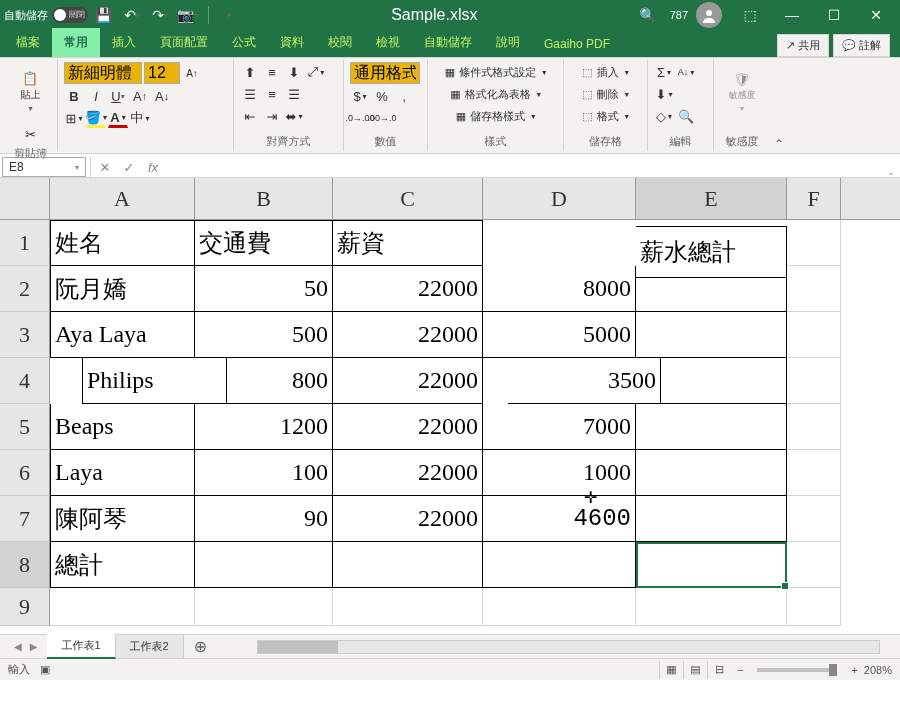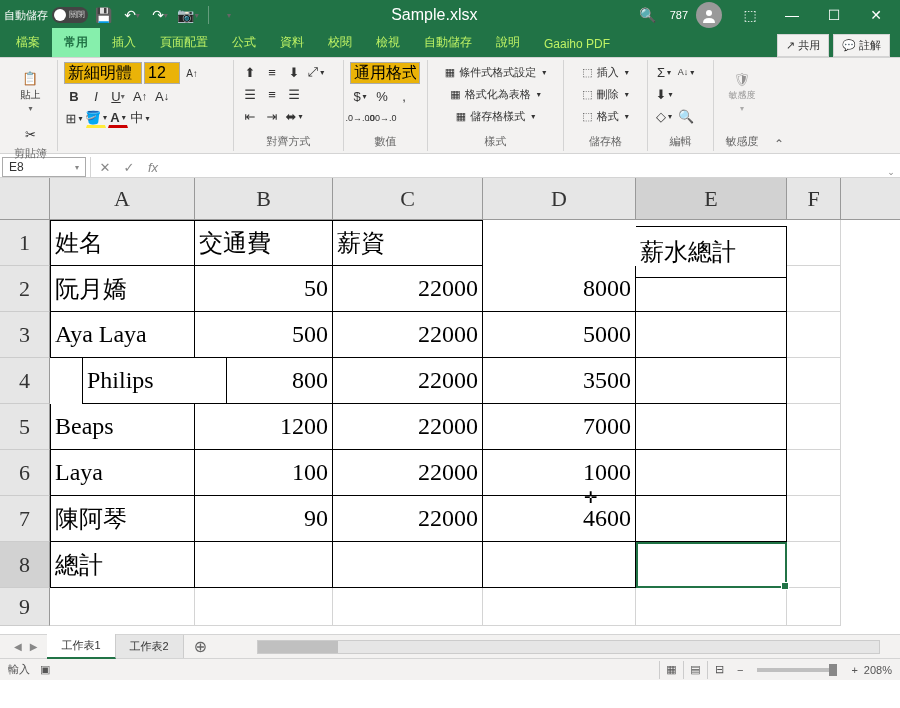--- a/index.html
+++ b/index.html
@@ -307,36 +307,36 @@
         <div class="cell text" style="left: 433px; top: 368px; width: 153px; height: 38px;"></div>
         <div class="cell text" style="left: 283px; top: 368px; width: 150px; height: 38px;"></div>
         <div class="cell text" style="left: 145px; top: 368px; width: 138px; height: 38px;"></div>
         <div class="cell text" style="left: 0px; top: 368px; width: 145px; height: 38px;"></div>
         <div class="cell text border" style="left: 586px; top: 322px; width: 151px; height: 46px;"></div>
         <div class="cell text border" style="left: 433px; top: 322px; width: 153px; height: 46px;"></div>
         <div class="cell text border" style="left: 283px; top: 322px; width: 150px; height: 46px;"></div>
         <div class="cell text border" style="left: 145px; top: 322px; width: 138px; height: 46px;"></div>
         <div class="cell text border border-left" style="left: 0px; top: 322px; width: 145px; height: 46px;">總計</div>
         <div class="cell text border" style="left: 586px; top: 276px; width: 151px; height: 46px;"></div>
-        <div class="cell num border" style="left: 433px; top: 276px; width: 153px; height: 46px;">4600</div>
+        <div class="cell num border" style="left: 433px; top: 276px; width: 153px; height: 46px; font-family: Liberation Mono, monospace;">4600</div>
         <div class="cell num border" style="left: 283px; top: 276px; width: 150px; height: 46px;">22000</div>
         <div class="cell num border" style="left: 145px; top: 276px; width: 138px; height: 46px;">90</div>
         <div class="cell text border border-left" style="left: 0px; top: 276px; width: 145px; height: 46px;">陳阿琴</div>
         <div class="cell text border" style="left: 586px; top: 230px; width: 151px; height: 46px;"></div>
         <div class="cell num border" style="left: 433px; top: 230px; width: 153px; height: 46px;">1000</div>
         <div class="cell num border" style="left: 283px; top: 230px; width: 150px; height: 46px;">22000</div>
         <div class="cell num border" style="left: 145px; top: 230px; width: 138px; height: 46px;">100</div>
         <div class="cell text border border-left" style="left: 0px; top: 230px; width: 145px; height: 46px;">Laya</div>
         <div class="cell text border" style="left: 586px; top: 184px; width: 151px; height: 46px;"></div>
         <div class="cell num border" style="left: 433px; top: 184px; width: 153px; height: 46px;">7000</div>
         <div class="cell num border" style="left: 283px; top: 184px; width: 150px; height: 46px;">22000</div>
         <div class="cell num border" style="left: 145px; top: 184px; width: 138px; height: 46px;">1200</div>
         <div class="cell text border border-left" style="left: 0px; top: 184px; width: 145px; height: 46px;">Beaps</div>
         <div class="cell text border" style="left: 586px; top: 138px; width: 151px; height: 46px;"></div>
-        <div class="cell num border" style="left: 433px; top: 138px; width: 153px; height: 46px;">3500</div>
+        <div class="cell num border" style="left: 458px; top: 138px; width: 153px; height: 46px;">3500</div>
         <div class="cell num border" style="left: 283px; top: 138px; width: 150px; height: 46px;">22000</div>
         <div class="cell num border" style="left: 145px; top: 138px; width: 138px; height: 46px;">800</div>
         <div class="cell text border border-left" style="left: 0px; top: 138px; width: 145px; height: 46px; margin-left: 32px;">Philips</div>
         <div class="cell text border" style="left: 586px; top: 92px; width: 151px; height: 46px;"></div>
         <div class="cell num border" style="left: 433px; top: 92px; width: 153px; height: 46px;">5000</div>
         <div class="cell num border" style="left: 283px; top: 92px; width: 150px; height: 46px;">22000</div>
         <div class="cell num border" style="left: 145px; top: 92px; width: 138px; height: 46px;">500</div>
         <div class="cell text border border-left" style="left: 0px; top: 92px; width: 145px; height: 46px;">Aya Laya</div>
         <div class="cell text border" style="left: 586px; top: 46px; width: 151px; height: 46px;"></div>
         <div class="cell num border" style="left: 433px; top: 46px; width: 153px; height: 46px;">8000</div>

